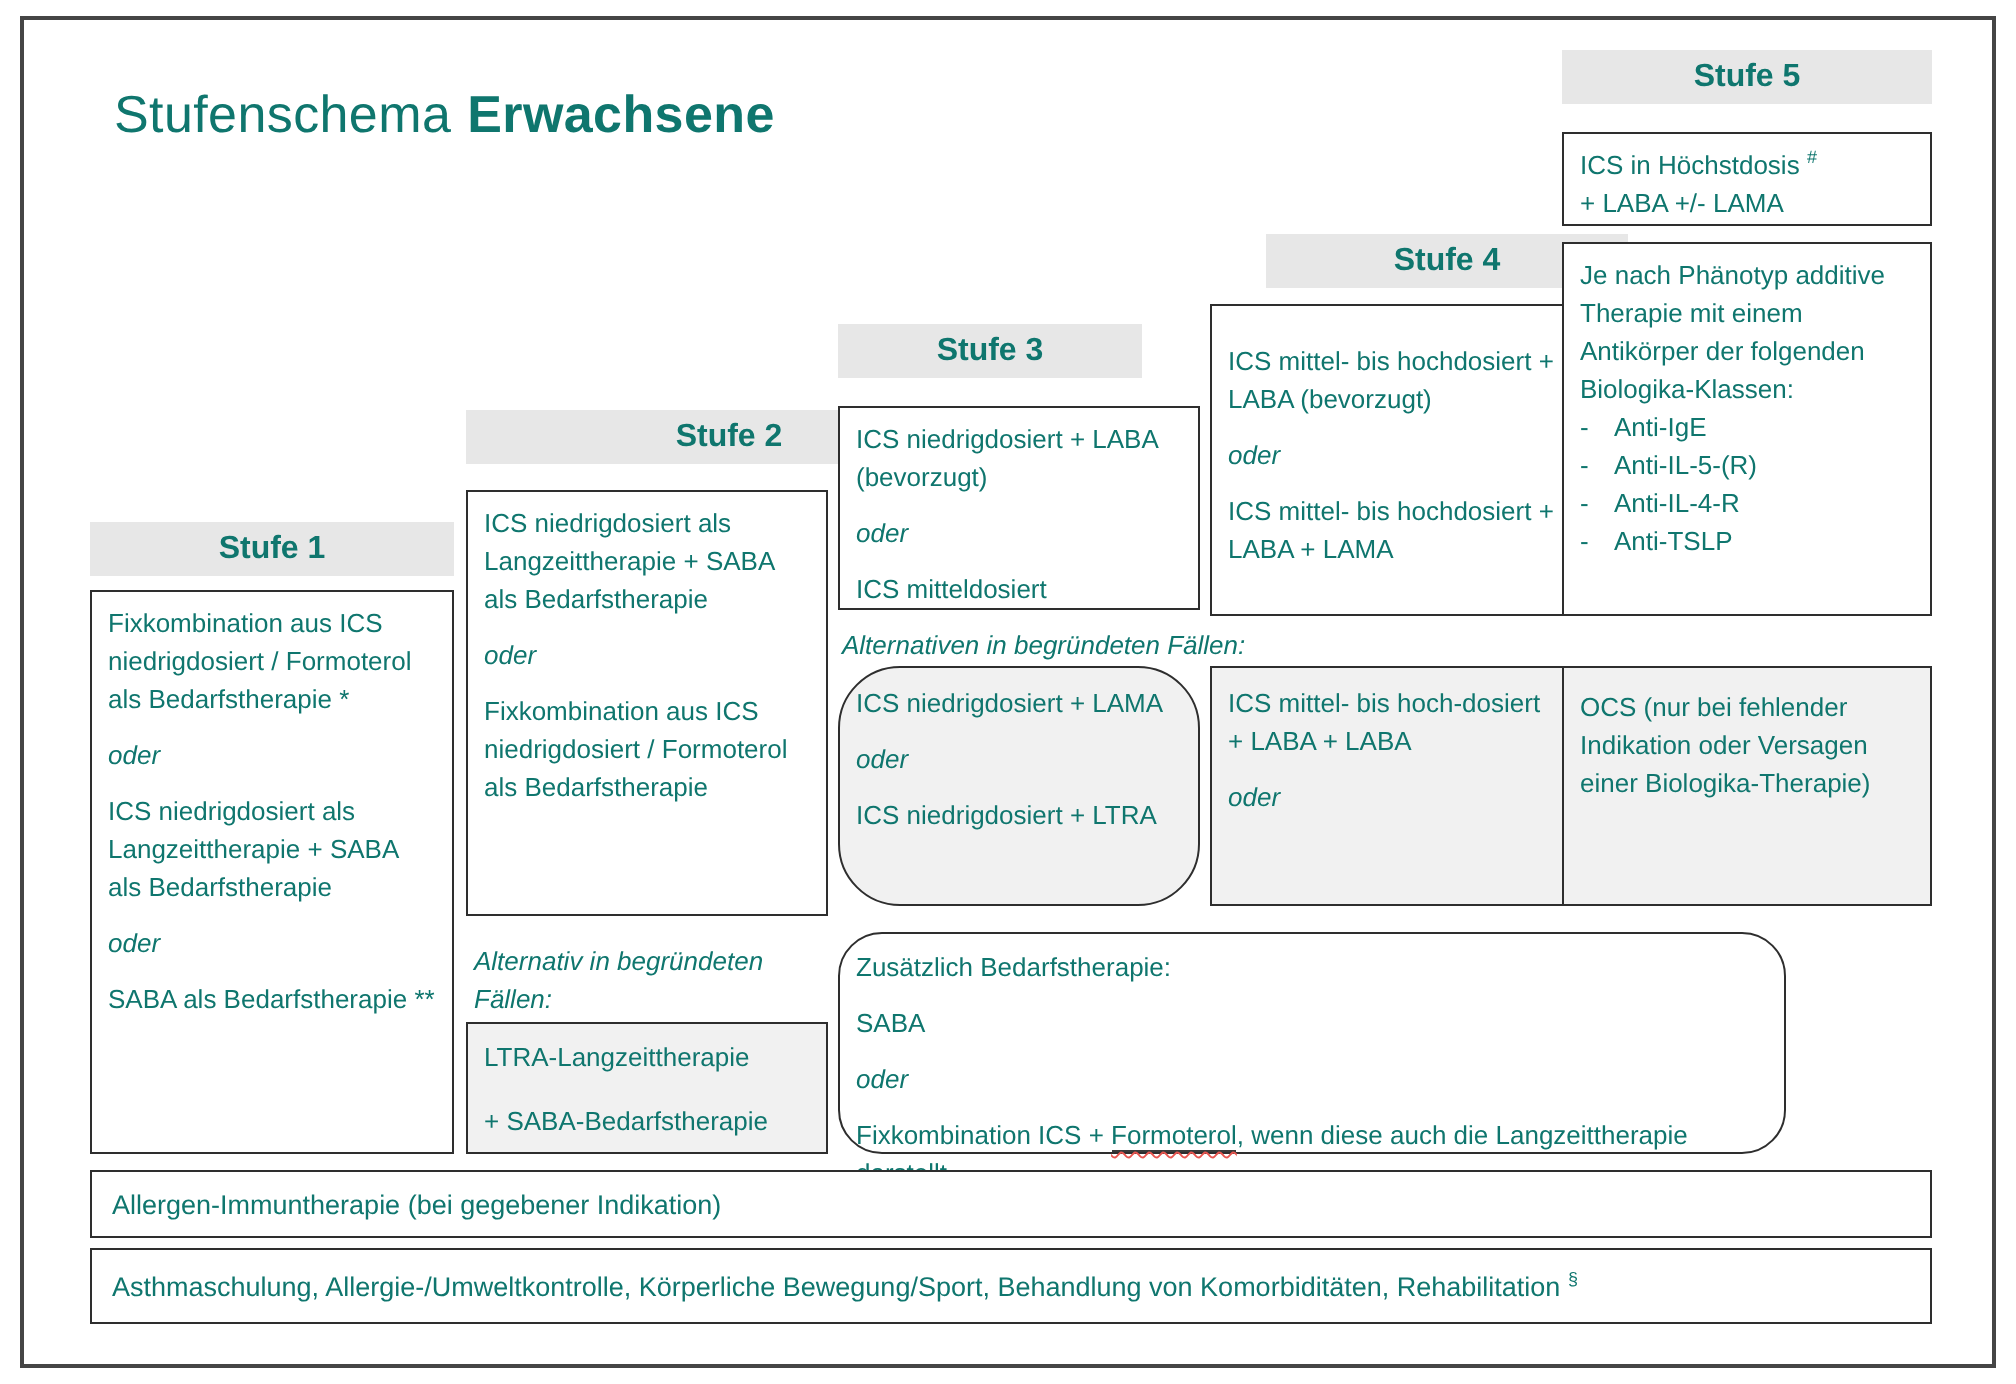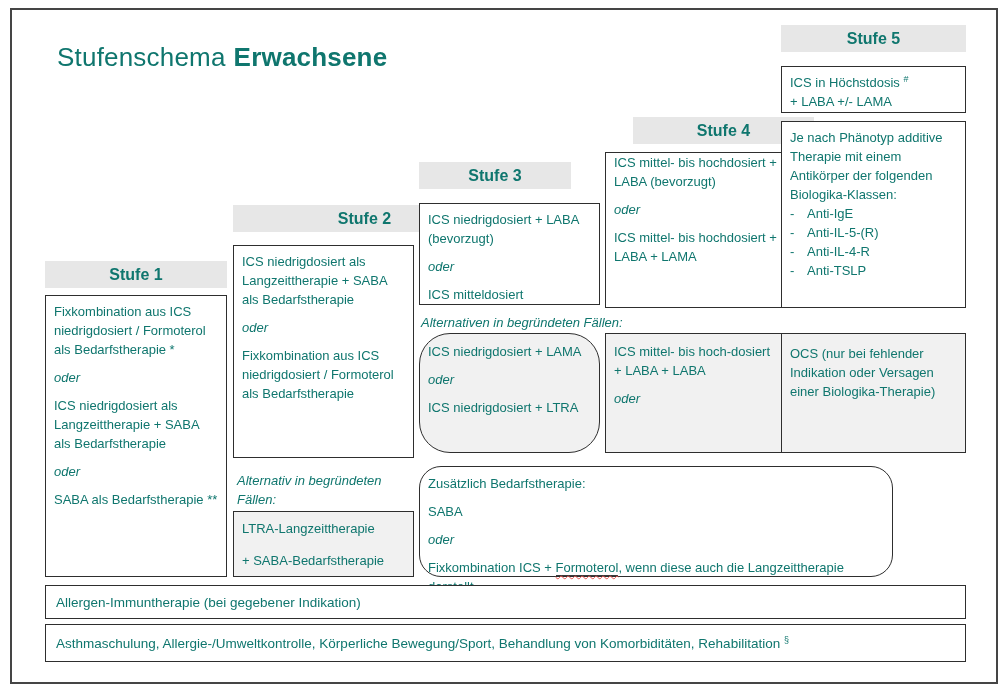--- a/index.html
+++ b/index.html
@@ -43,21 +43,21 @@
   }
   
   #h1{left:45px;top:261px;width:182px;}
   #h2{left:233px;top:205px;width:181px;padding-left:41px;}
   #h3{left:419px;top:162px;width:152px;}
   #h4{left:605px;top:117px;width:181px;margin-left:28px;}
   #h5{left:781px;top:25px;width:185px;}
   #b1{left:45px;top:295px;width:182px;height:282px;}
   #b2{left:233px;top:245px;width:181px;height:213px;}
   #b3{left:419px;top:203px;width:181px;height:102px;}
-  #b4{left:605px;top:152px;width:181px;height:156px;padding-top:0;}
+  #b4{left:605px;top:152px;width:181px;height:156px;padding-top:18px;}
   #b5a{left:781px;top:66px;width:185px;height:47px;}
   #b5b{left:781px;top:121px;width:185px;height:187px;}
   #alt-heading{left:421px;top:313px;width:360px;}
   #alt3{left:419px;top:333px;width:181px;height:120px;padding-top:8px;border-radius:31px;}
   #alt4{left:605px;top:333px;width:181px;height:120px;padding-top:8px;}
   #alt5{left:781px;top:333px;width:185px;height:120px;padding-top:10px;}
   #alt2-label{left:237px;top:471px;width:170px;}
   #alt2{left:233px;top:511px;width:181px;height:66px;padding-top:7px;}
   #alt2 p + p{margin-top:13px;}
   #reliever{left:419px;top:466px;width:474px;height:111px;padding-top:7px;border-radius:22px;}

